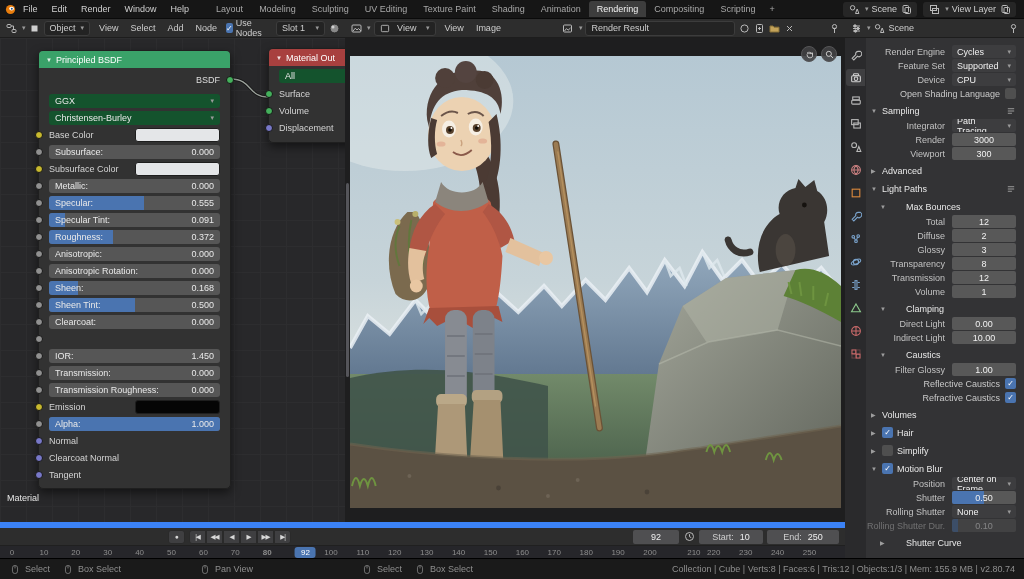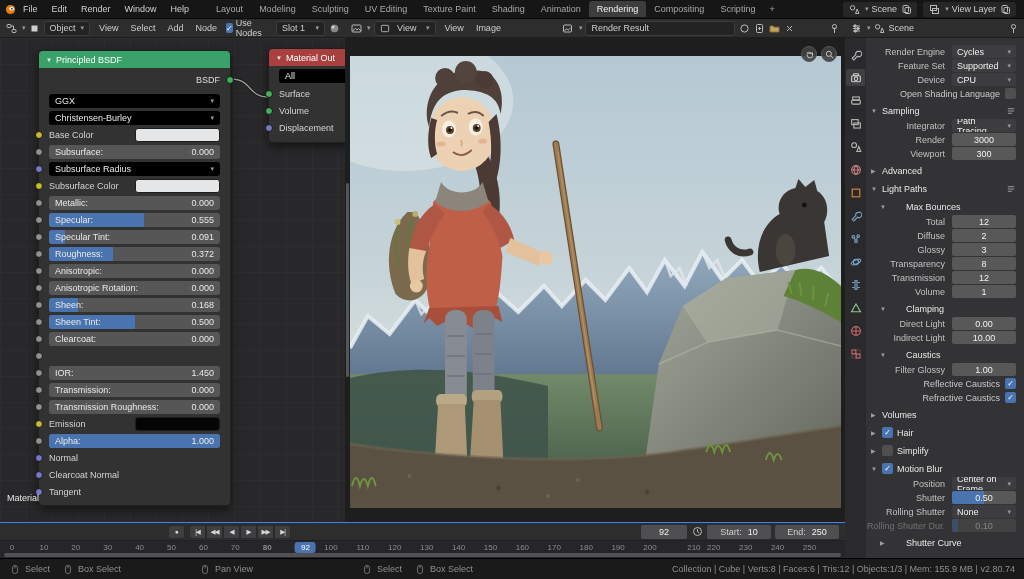--- a/index.html
+++ b/index.html
@@ -43,21 +43,21 @@
   #bsdf-node { left:38px; top:12px; width:193px; padding-bottom:5px; }
   #out-node  { left:268px; top:10px; width:95px; padding-bottom:6px; }
   .nrow { position:relative; height:17px; display:flex; align-items:center; padding:0 10px; }
   .nrow-out { justify-content:flex-end; height:24px; color:#dddddd; }
   .socket { position:absolute; top:50%; width:8px; height:8px; margin-top:-4px; border-radius:50%; border:1px solid #161616; }
   .socket.in { left:-4px; } .socket.out { right:-4px; }
   .nwidget { flex:1; height:14px; border-radius:3px; position:relative; overflow:hidden;
     background:#565656; display:flex; align-items:center; justify-content:space-between; padding:0 6px; color:#e9e9e9; }
   .nwidget .fill { position:absolute; left:0; top:0; bottom:0; background:var(--accent); }
   .nwidget span { position:relative; z-index:1; }
-  .nwidget.dropdown { background:#000000; }
+  .nwidget.dropdown { background:#14532d; }
   .nlabel { color:#d4d4d4; }
   .swatch { width:50%; height:14px; border-radius:3px; border:1px solid #1e1e1e; margin-left:auto; }
   #material-label { position:absolute; left:7px; top:455px; color:#e6e6e6; font-size:9px; }
 
   #image-editor { left:345px; top:19px; width:500px; height:503px; }
   #image-canvas { position:absolute; left:0; top:19px; right:0; bottom:0; background:#1e1e1f; }
   #img-vscroll { position:absolute; left:1px; top:30%; width:3px; height:40%; background:#55555a; border-radius:2px; }
   .render { position:absolute; left:5px; top:18px; width:491px; height:452px; }
   .float-btn { position:absolute; width:16px; height:16px; border-radius:50%; background:rgba(64,64,66,.9);
     border:1px solid #565658; display:flex; align-items:center; justify-content:center; }
@@ -82,21 +82,21 @@
   .pcheckrow { display:flex; align-items:center; justify-content:flex-end; height:13px; margin:1px 8px 1px 0; gap:5px; }
   .pcheck { width:11px; height:11px; border-radius:2px; background:#4f4f4f; display:flex; align-items:center;
     justify-content:center; color:#fff; font-size:8px; }
   .pcheck.checked { background:var(--accent); }
   .ppanel { display:flex; align-items:center; height:15px; margin-top:3px; padding-left:5px; gap:4px; color:#e8e8e8; }
   .ppanel .tri { font-size:6px; color:#9d9d9d; width:7px; }
   .ppanel.sub { padding-left:14px;gap:19px; }
   .ppanel .rt { margin-left:auto; margin-right:8px; display:flex; gap:3px; }
 
   
-  #timeline { position:absolute; left:0; top:522px; width:845px; height:36px; background:#2a2a2c; border-top:1px solid #3b82f6; }
+  #timeline { position:absolute; left:0; top:522px; width:845px; height:36px; background:#2a2a2c; border-top:6px solid #3b82f6; }
   #tl-header { height:18px; background:#2d2d2d; border-bottom:1px solid #202020; display:flex; align-items:center; padding:0 6px; }
   .tbtn { min-width:17px; height:14px; background:#3f3f41; border:1px solid #2a2a2a; display:flex; align-items:center;
     justify-content:center; color:#d8d8d8; font-size:6.5px; letter-spacing:-1px; padding:0 3px; }
   .tbtn:first-child { border-radius:3px; margin-right:4px; }
   .tgroup { display:flex; }
   .tgroup .tbtn:first-child { border-radius:3px 0 0 3px; margin:0; }
   .tgroup .tbtn:last-child { border-radius:0 3px 3px 0; }
   .tl-right { margin-left:auto; display:flex; align-items:center; gap:4px; }
   .tl-field { background:#4f4f51; border-radius:2px; height:14px; display:flex; align-items:center;
     justify-content:center; color:#f0f0f0; padding:0 8px; }
@@ -253,27 +253,20 @@
             <span class="socket in" style="background: rgb(200, 185, 46);"></span>
             <span class="nlabel">Base Color</span>
             <div class="swatch" style="background: rgb(228, 230, 232);"></div>
           </div>
           <div class="nrow">
             <span class="socket in" style="background: rgb(144, 144, 144);"></span>
             <div class="nwidget">
               <div class="fill" style="width: 0%;"></div>
               <span>Subsurface:</span>
               <span>0.000</span>
-            </div>
-          </div>
-          <div class="nrow">
-            <span class="socket in" style="background: rgb(120, 120, 200);"></span>
-            <div class="nwidget dropdown">
-              <span>Subsurface Radius</span>
-              <span class="chev">▾</span>
             </div>
           </div>
           <div class="nrow">
             <span class="socket in" style="background: rgb(200, 185, 46);"></span>
             <span class="nlabel">Subsurface Color</span>
             <div class="swatch" style="background: rgb(228, 230, 232);"></div>
           </div>
           <div class="nrow">
             <span class="socket in" style="background: rgb(144, 144, 144);"></span>
             <div class="nwidget">
@@ -947,21 +940,21 @@
       <span class="icon">
           <svg viewBox="0 0 11 11">
             <circle cx="5.5" cy="5.5" r="4"></circle>
             <path d="M5.5 3.2v2.5l1.8 1"></path>
           </svg>
         </span>
       <div class="tl-field" style="width:64px">
         <span class="lab">Start:</span>
         <span>10</span>
       </div>
-      <div class="tl-field" style="width:64px">
+      <div class="tl-field" style="width:72px">
         <span class="lab">End:</span>
         <span>250</span>
       </div>
     </div>
   </div>
   <div id="tl-ruler">
     <div id="tl-scroll"></div>
   <span class="tick" style="left: 12px;">0</span>
       <span class="tick" style="left: 43.9px;">10</span>
       <span class="tick" style="left: 75.8px;">20</span>

